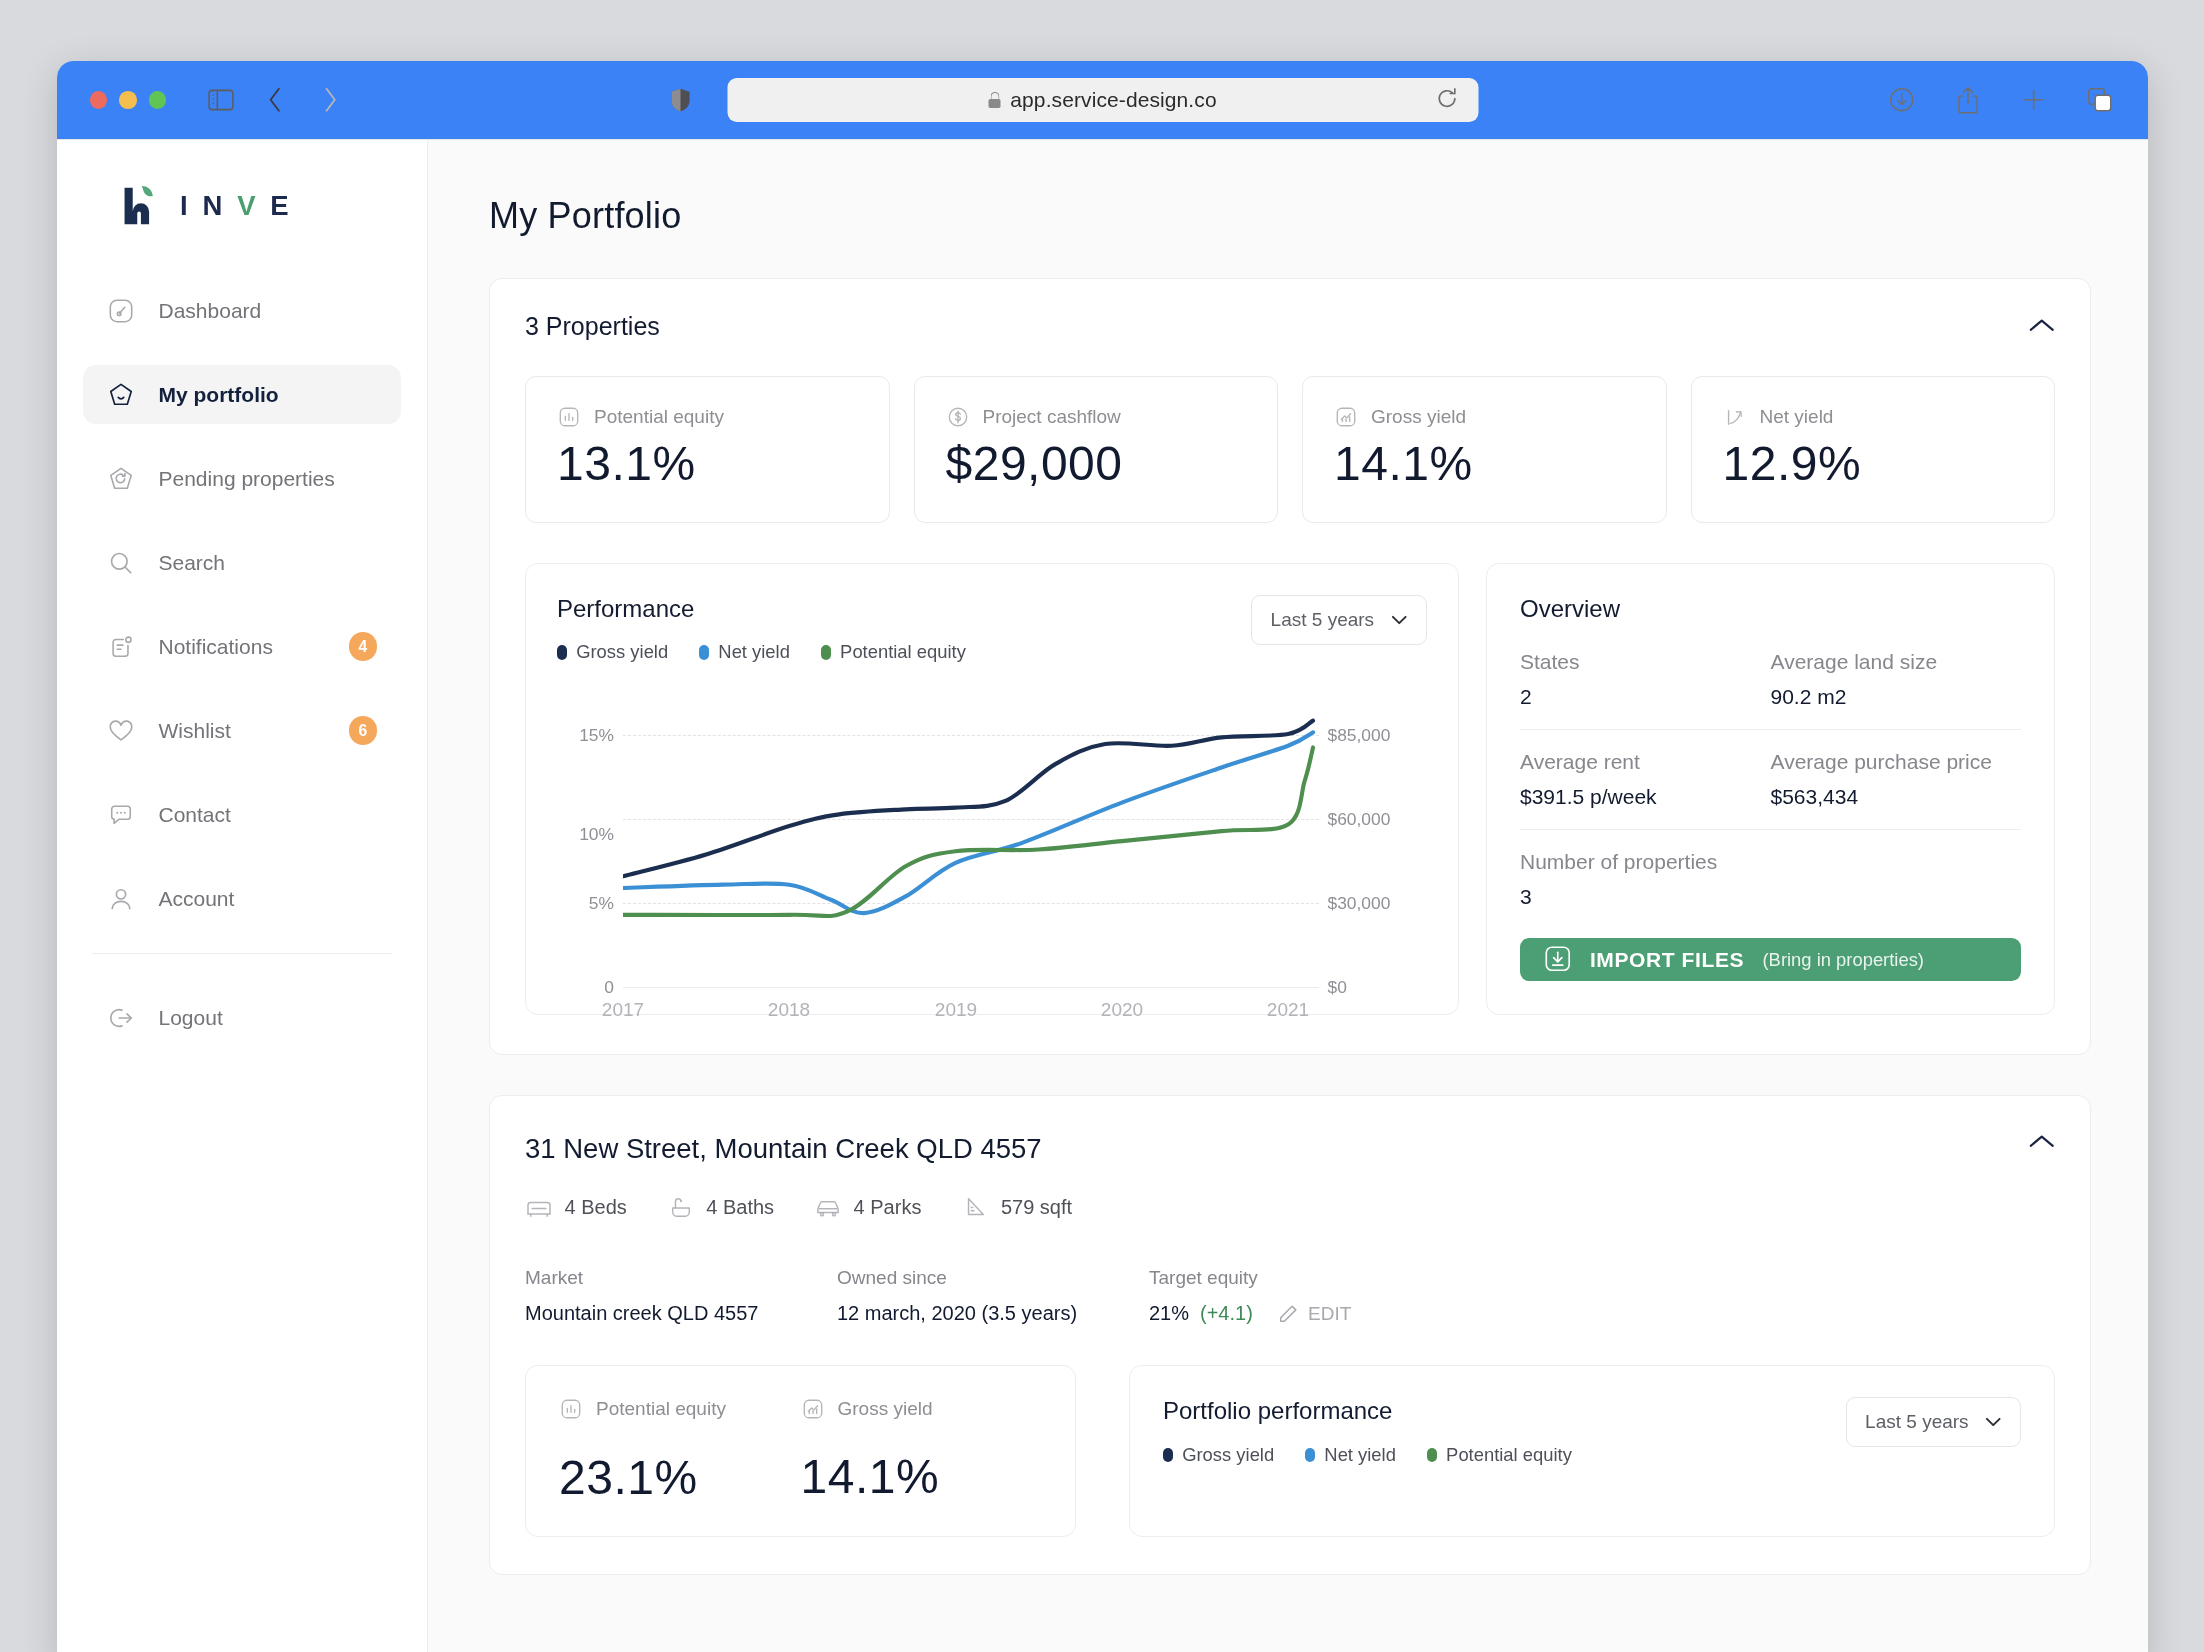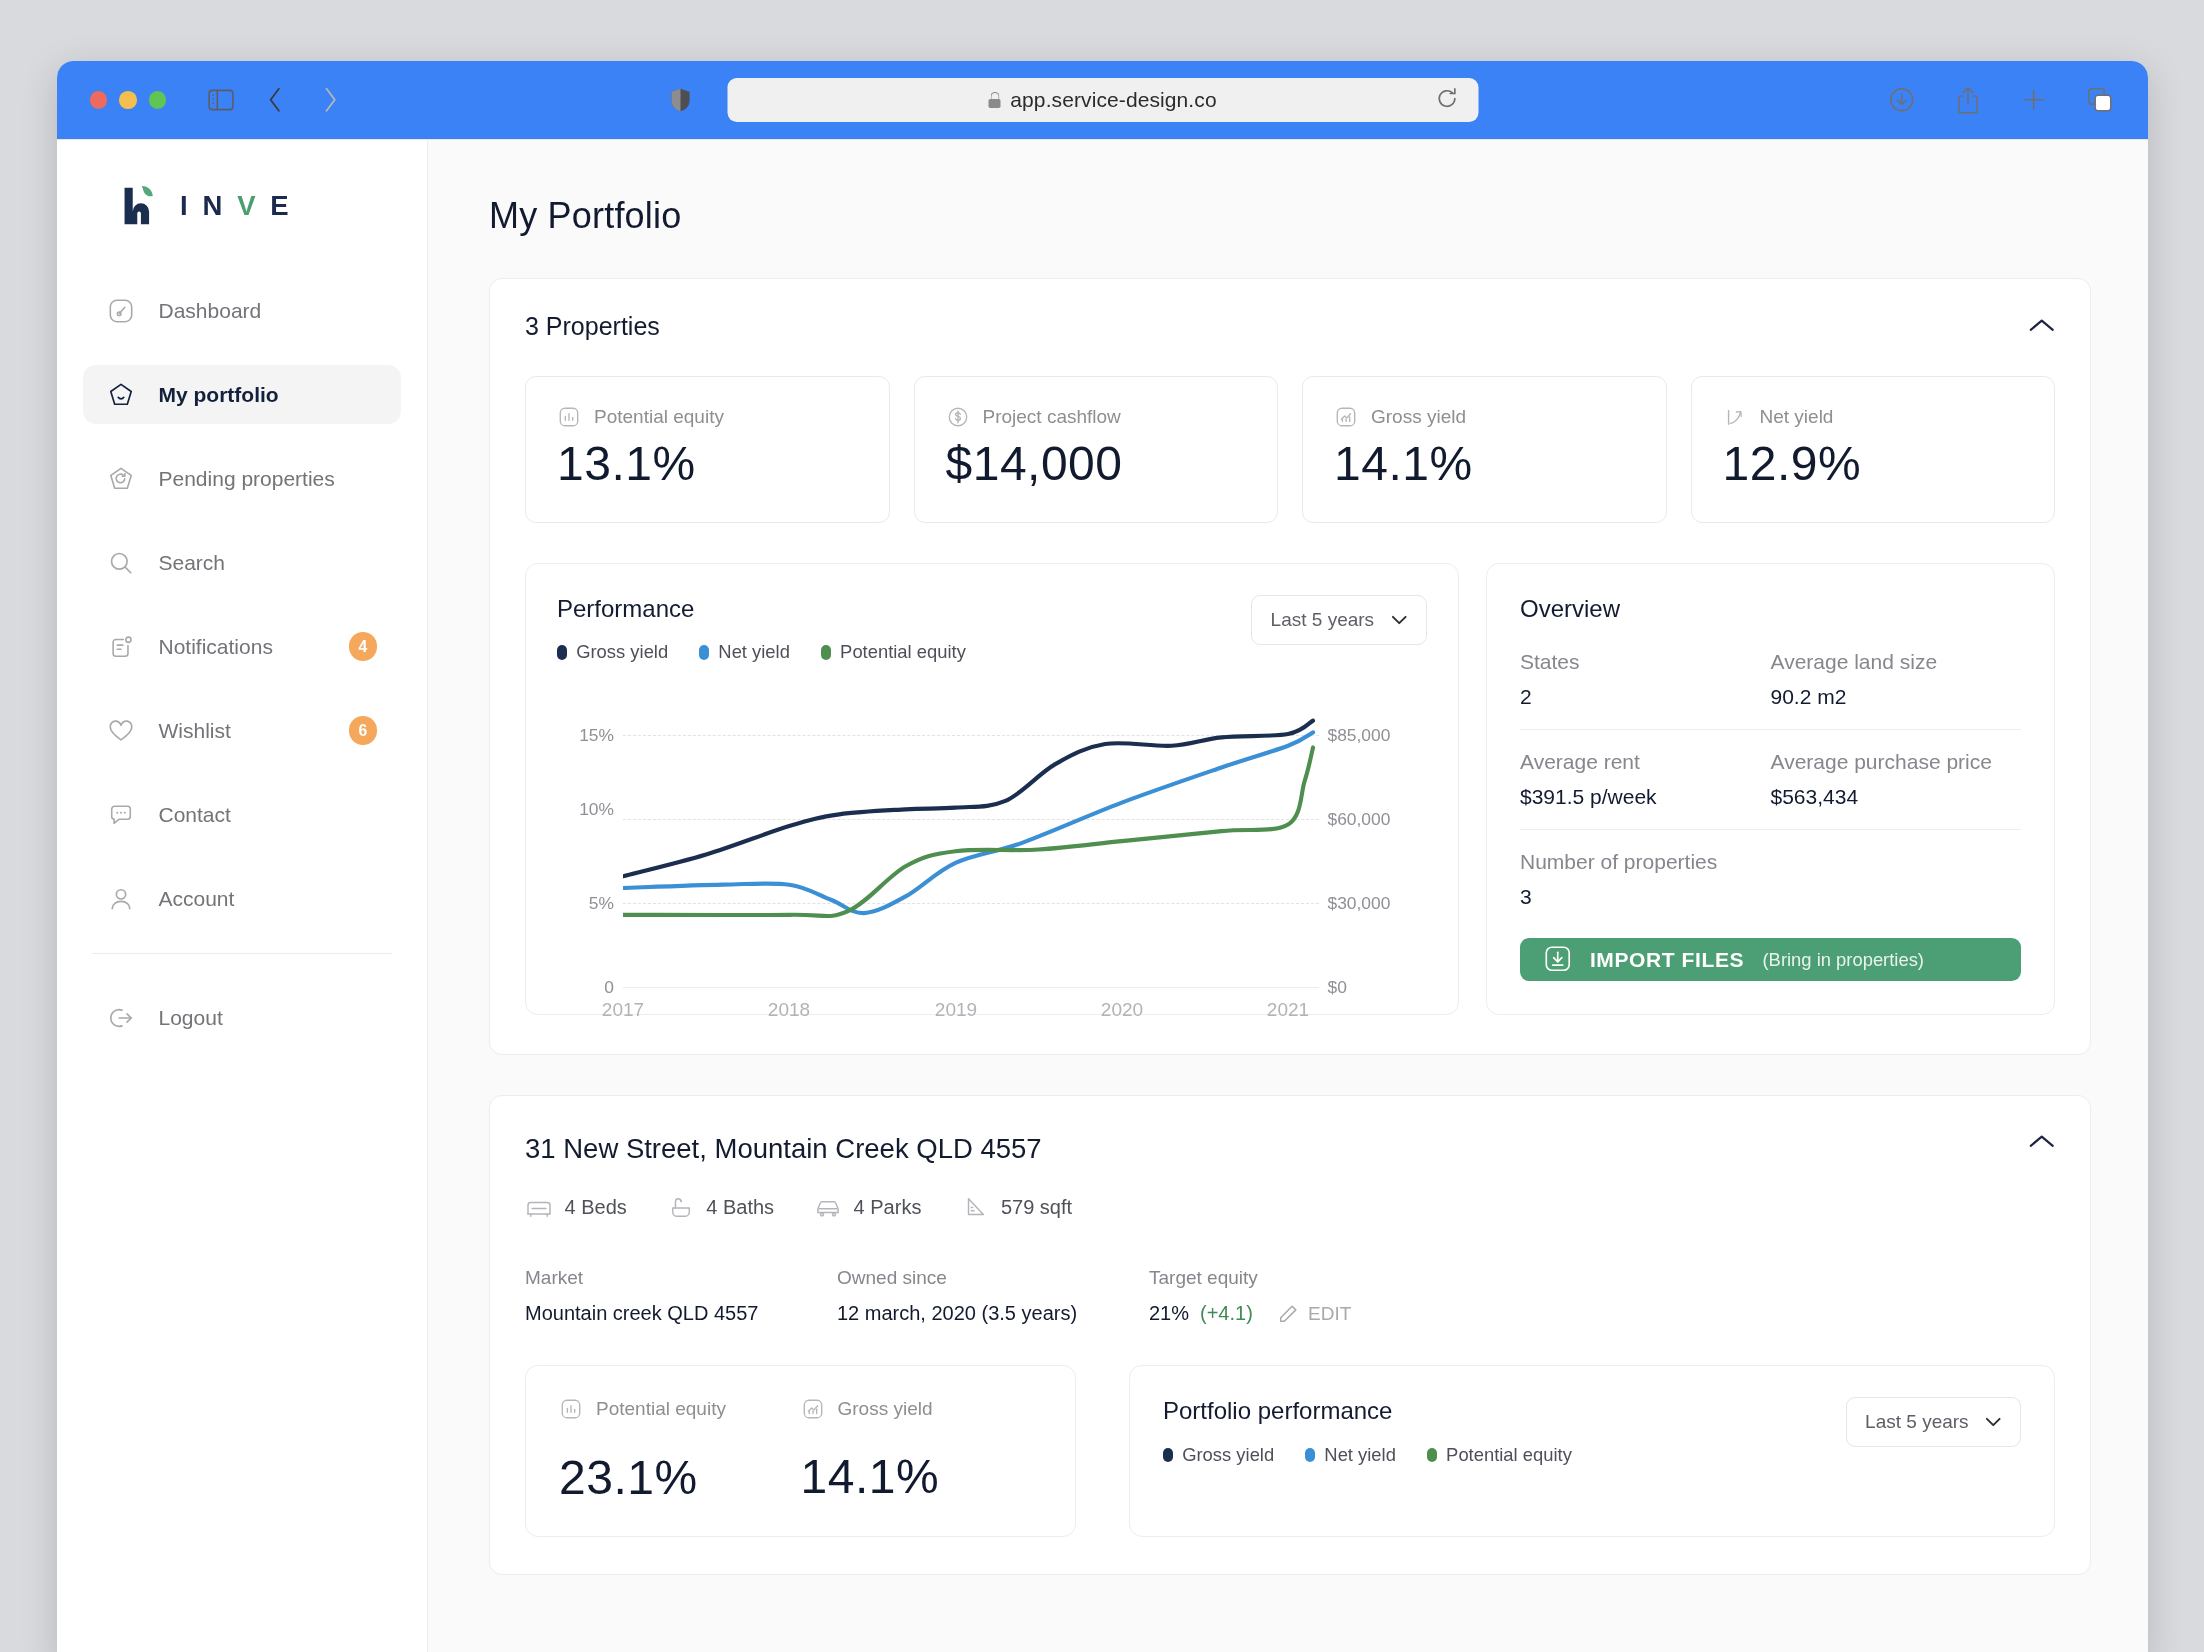--- a/index.html
+++ b/index.html
@@ -449,21 +449,21 @@
             <div class="kpi-label">
               <span class="ico">
                 <svg width="22" height="22" viewBox="0 0 24 24" fill="none" stroke="currentColor" stroke-width="1.5">
                     <circle cx="12" cy="12" r="9.5"></circle>
                     <path d="M14.5 9 a2.6 2.6 0 0 0 -2.5 -1.6 c-1.6 0 -2.6 .9 -2.6 2 c0 2.6 5.2 1.4 5.2 4.1 c0 1.2 -1.1 2.1 -2.6 2.1 a2.7 2.7 0 0 1 -2.6 -1.7" stroke-linecap="round"></path>
                     <line x1="12" y1="5.6" x2="12" y2="18.4" stroke-linecap="round"></line>
                   </svg>
               </span>
               <span>Project cashflow</span>
             </div>
-            <div class="kpi-value">$14,000</div>
+            <div class="kpi-value">$29,000</div>
           </div>
 
           <div class="kpi">
             <div class="kpi-label">
               <span class="ico">
                 <svg width="22" height="22" viewBox="0 0 24 24" fill="none" stroke="currentColor" stroke-width="1.5">
                     <rect x="2.5" y="2.5" width="19" height="19" rx="5"></rect>
                     <polyline points="7,14.5 10.5,11 13,13 17,8.5" stroke-linecap="round" stroke-linejoin="round"></polyline>
                     <line x1="8" y1="17" x2="8" y2="15" stroke-linecap="round"></line>
                     <line x1="12" y1="17" x2="12" y2="14.5" stroke-linecap="round"></line>
@@ -517,21 +517,21 @@
                 <svg width="16.5" height="10" viewBox="0 0 18 11" fill="none" stroke="#2b2d33" stroke-width="2.1" stroke-linecap="round" stroke-linejoin="round">
                     <polyline points="2,2 9,9 16,2"></polyline>
                   </svg>
               </div>
             </div>
 
             <div class="chart-area">
               <div class="y-left" id="yleft">
                   <div style="top: 285px;">0</div>
                   <div style="top: 201px;">5%</div>
-                  <div style="top: 107px;">10%</div>
+                  <div style="top: 132px;">10%</div>
                   <div style="top: 33px;">15%</div>
                 </div>
               <div class="y-right" id="yright">
                   <div style="top: 285px;">$0</div>
                   <div style="top: 201px;">$30,000</div>
                   <div style="top: 117px;">$60,000</div>
                   <div style="top: 33px;">$85,000</div>
                 </div>
               <div class="plot" id="plot">
                   <div class="gridline" style="top: 201px;"></div>

